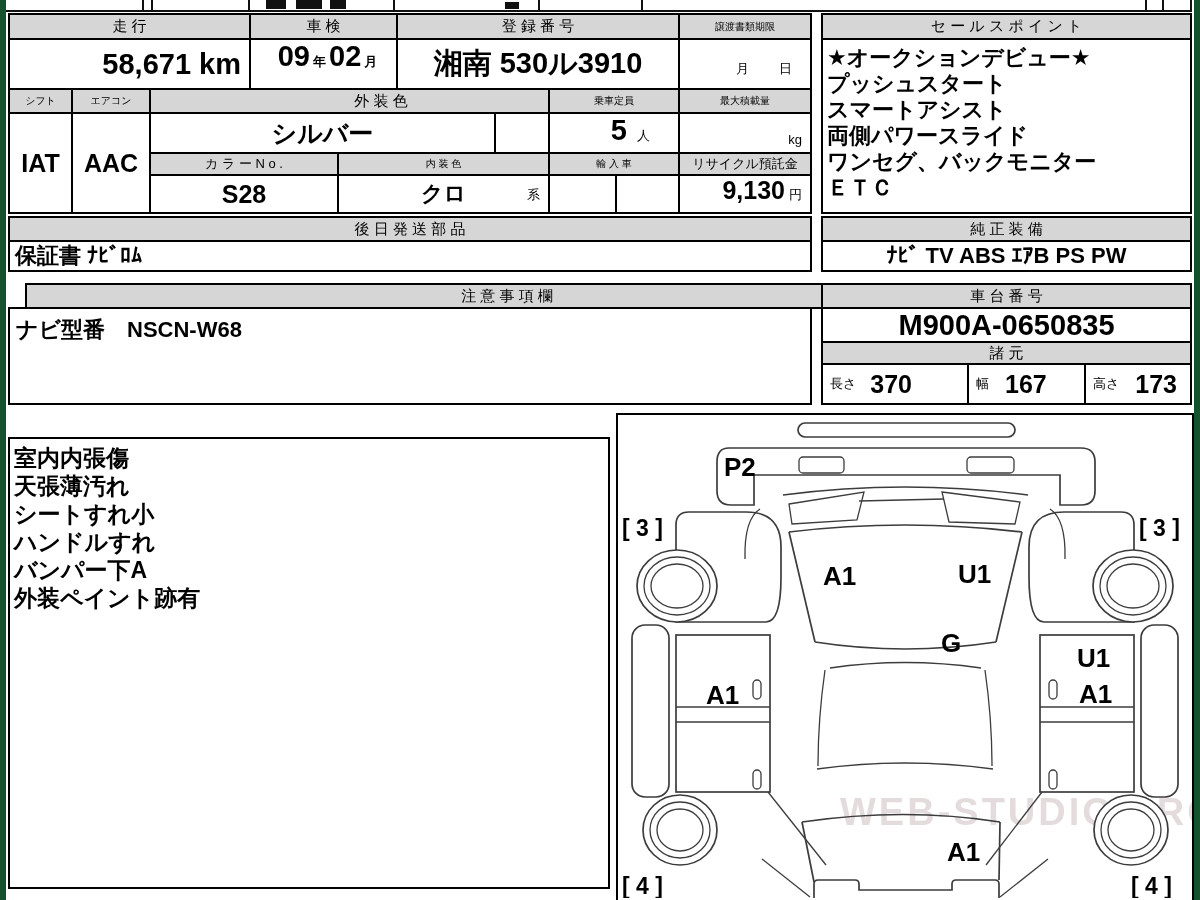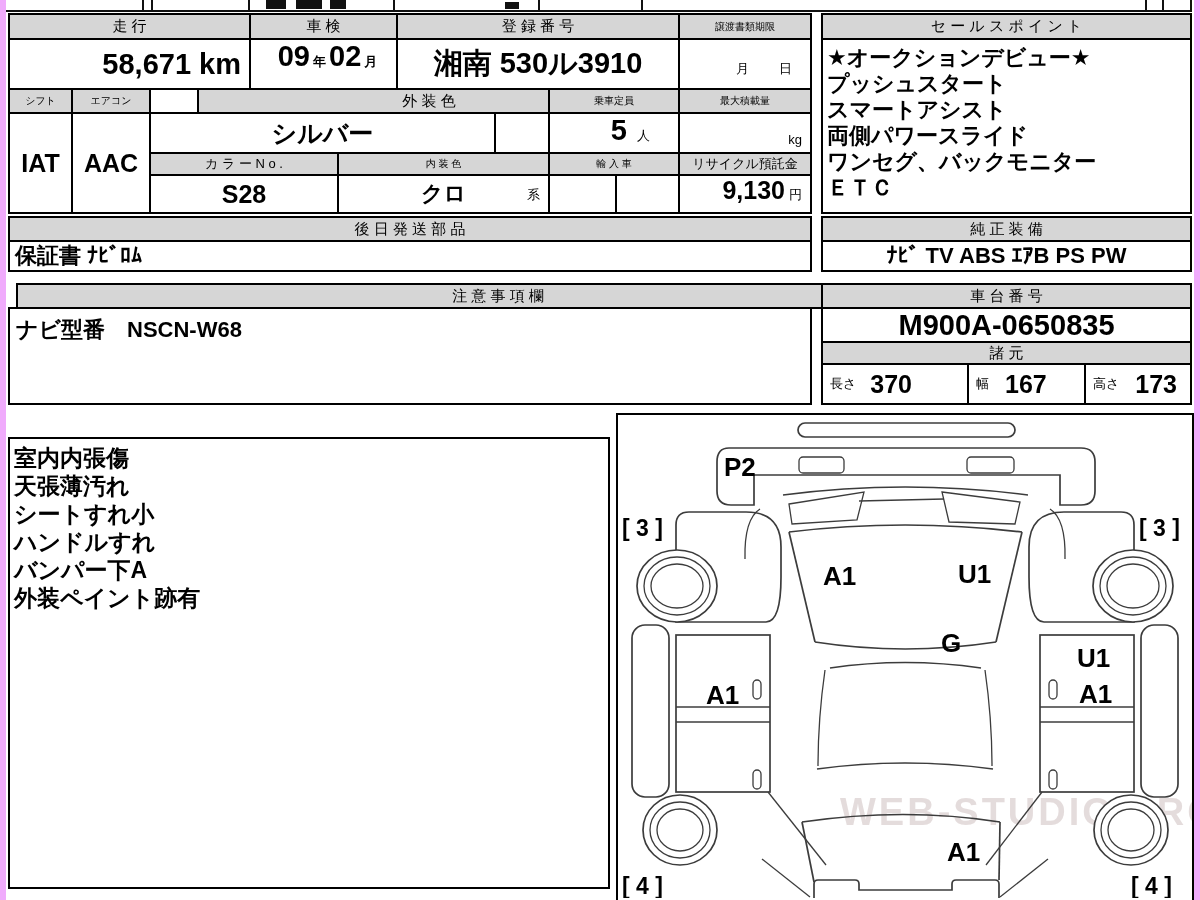--- a/index.html
+++ b/index.html
@@ -1,17 +1,17 @@
 <!DOCTYPE html>
 <html><head>
 <meta charset="utf-8">
 <style>
   html,body{margin:0;padding:0;}
   body{background:#c9c9c9;font-family:"Liberation Sans","DejaVu Sans",sans-serif;color:#000;}
-  #sheet-wrap{position:relative;width:1200px;height:900px;overflow:hidden;background:#f0abfc;}
+  #sheet-wrap{position:relative;width:1200px;height:900px;overflow:hidden;background:#14532d;}
   #sheet{position:absolute;left:6px;top:0;width:1188px;height:900px;background:#ffffff;}
   .cell{position:absolute;box-sizing:border-box;border:2px solid #000;background:#fff;
         display:flex;align-items:center;justify-content:center;overflow:hidden;white-space:nowrap;}
   .hdr{background:#d6d6d6;font-size:15px;font-weight:normal;}
   .hdr.small{font-size:10px;}
   .hdr.tight{font-size:13px;letter-spacing:0;}
   .v30{font-size:29px;font-weight:bold;}
   .v26{font-size:25px;font-weight:bold;}
   .v22{font-size:22px;font-weight:bold;}
   .unit{font-size:13px;font-weight:bold;}
@@ -64,21 +64,21 @@
     <span class="unit" style="margin-left:3px;">月</span>
   </div>
   <div class="cell v30" style="left:396px;top:38px;width:284px;height:52px;">湘南 530ル3910</div>
   <div class="cell right" style="left:678px;top:38px;width:134px;height:52px;align-items:flex-end;padding:0 18px 10px 0;gap:30px;">
     <span class="unit" style="font-weight:normal;">月</span>
     <span class="unit" style="font-weight:normal;">日</span>
   </div>
 
   <div class="cell hdr small" style="left:8px;top:88px;width:65px;height:26px;">シフト</div>
   <div class="cell hdr small" style="left:71px;top:88px;width:80px;height:26px;">エアコン</div>
-  <div class="cell hdr" style="left:149px;top:88px;width:464px;height:26px;margin-left:48px;">外 装 色</div>
+  <div class="cell hdr" style="left:149px;top:88px;width:464px;height:26px;">外 装 色</div>
   <div class="cell hdr small" style="left:548px;top:88px;width:132px;height:26px;">乗車定員</div>
   <div class="cell hdr small" style="left:678px;top:88px;width:134px;height:26px;">最大積載量</div>
 
   <div class="cell v26" style="left:8px;top:112px;width:65px;height:102px;">IAT</div>
   <div class="cell v26" style="left:71px;top:112px;width:80px;height:102px;">AAC</div>
   <div class="cell v26" style="left:149px;top:112px;width:347px;height:42px;">シルバー</div>
   <div class="cell" style="left:494px;top:112px;width:56px;height:42px;"></div>
   <div class="cell baseline" style="left:548px;top:112px;width:132px;height:42px;justify-content:flex-end;padding-right:28px;gap:10px;">
     <span class="v30">5</span>
     <span class="unit" style="font-weight:normal;">人</span>
@@ -115,21 +115,21 @@
       <div>ＥＴＣ</div>
     </div>
   </div>
 
   <div class="cell hdr" style="left:8px;top:216px;width:804px;height:26px;">後 日 発 送 部 品</div>
   <div class="cell v22 left" style="left:8px;top:240px;width:804px;height:32px;padding-left:5px;">保証書 ﾅﾋﾞﾛﾑ</div>
 
   <div class="cell hdr" style="left:821px;top:216px;width:371px;height:26px;">純 正 装 備</div>
   <div class="cell v22" style="left:821px;top:240px;width:371px;height:32px;">ﾅﾋﾞ TV ABS ｴｱB PS PW</div>
 
-  <div class="cell hdr" style="left:16px;top:283px;width:964px;height:26px;">注 意 事 項 欄</div>
+  <div class="cell hdr" style="left:25px;top:283px;width:964px;height:26px;">注 意 事 項 欄</div>
   <div class="cell v22 left" style="left:8px;top:307px;width:804px;height:98px;align-items:flex-start;padding:6px 0 0 6px;">ナビ型番　NSCN-W68</div>
 
   <div class="cell hdr" style="left:821px;top:283px;width:371px;height:26px;">車 台 番 号</div>
   <div class="cell v30" style="left:821px;top:307px;width:371px;height:36px;">M900A-0650835</div>
   <div class="cell hdr" style="left:821px;top:341px;width:371px;height:24px;">諸 元</div>
   <div class="cell" style="left:821px;top:363px;width:148px;height:42px;justify-content:flex-start;padding-left:7px;gap:14px;align-items:center;">
     <span class="unit" style="font-weight:normal;">長さ</span>
     <span class="v26">370</span>
   </div>
   <div class="cell" style="left:967px;top:363px;width:119px;height:42px;justify-content:flex-start;padding-left:7px;gap:16px;align-items:center;">

